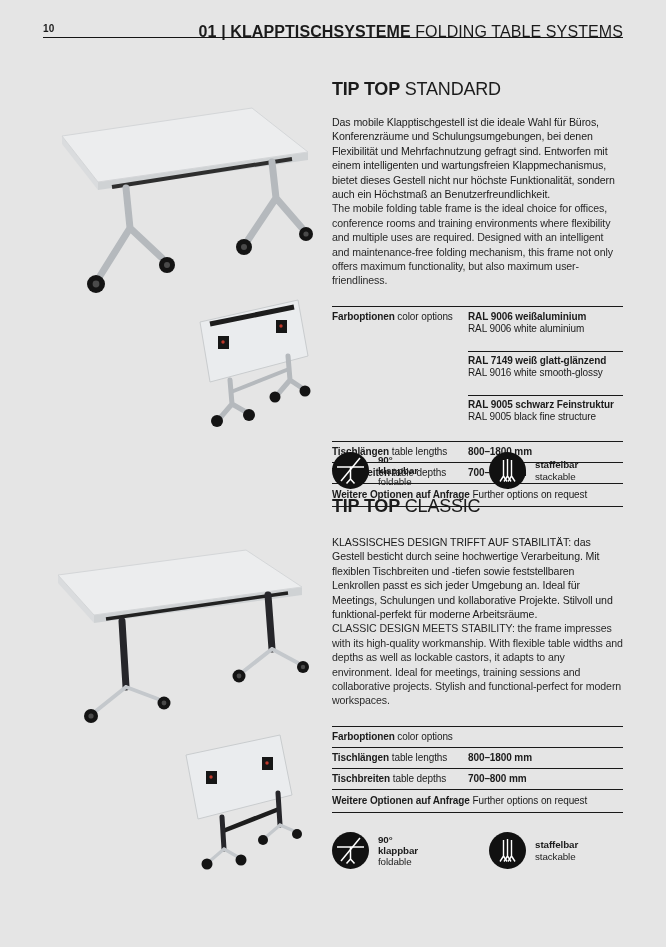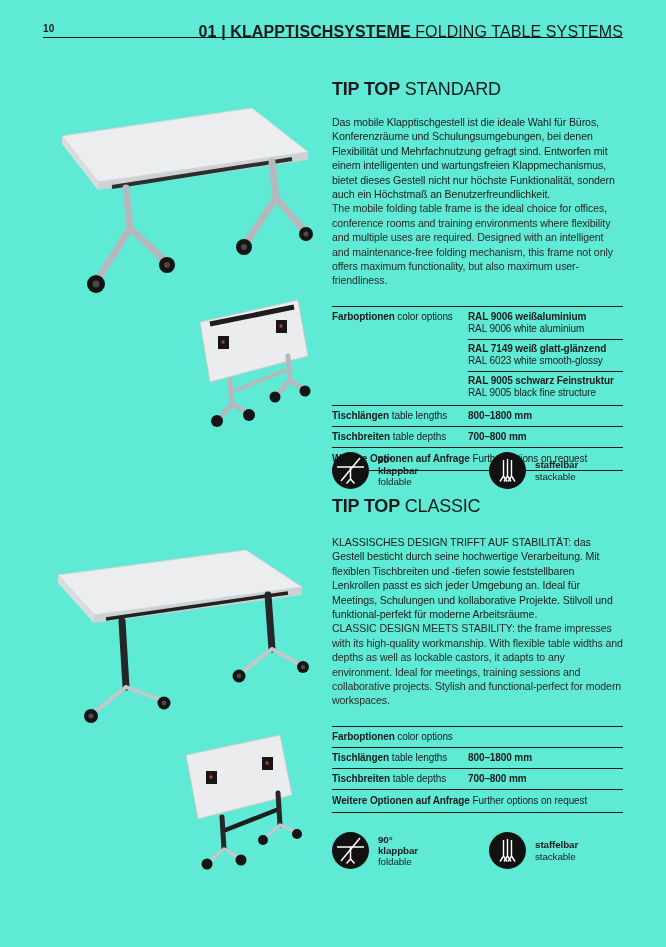--- a/index.html
+++ b/index.html
@@ -1,16 +1,16 @@
 <!DOCTYPE html>
 <html><head>
 <meta charset="utf-8">
 <style>
   html,body{margin:0;padding:0;background:#ffffff;}
-  .page{position:relative;width:666px;height:947px;background:#5eead4;overflow:hidden;
+  .page{position:relative;width:666px;height:947px;background:#e5e5e5;overflow:hidden;
         font-family:"Liberation Sans",sans-serif;color:#1b1b1b;}
   
   .pagenum{position:absolute;left:43px;top:23px;font-size:10px;font-weight:700;letter-spacing:.2px;}
   .header-right{position:absolute;right:43px;top:23px;font-size:16px;letter-spacing:.1px;white-space:nowrap;}
   .header-right b{font-weight:700;}
   .header-rule{position:absolute;left:43px;top:37px;width:580px;height:0;border-top:1.6px solid #141414;}
 
   
   .pimg{position:absolute;}
 
@@ -22,21 +22,21 @@
   .para .de,.para .en{display:block;}
   .para .en{color:#2a2a2a;}
 
   
   .spec{border-top:1.4px solid #191919;font-size:10px;line-height:11.9px;letter-spacing:-.1px;}
   .srow{display:flex;border-bottom:1.4px solid #191919;padding:4px 0 4px;}
   .slabel{width:136px;flex:none;}
   .slabel b,.fullrow b{font-weight:700;}
   .svalue{flex:1;}
   .svalue.vbold{font-weight:700;}
-  .group{padding:0 0 3px;}
+  .group{padding:0 0 15px;}
   .group + .group{border-top:1.1px solid #191919;padding-top:3px;margin-top:1px;}
   .g-de{font-weight:700;}
   .fullrow{display:block;padding:5px 0 5px;}
 
   
   .features{display:flex;align-items:center;gap:71px;}
   .feature{display:flex;align-items:center;gap:9px;}
   .ficon{width:37px;height:37px;flex:none;display:block;}
   .flabels{font-size:9.8px;line-height:11.3px;letter-spacing:-.1px;}
   .fb{font-weight:700;}
@@ -109,21 +109,21 @@
   <div class="spec rc" style="top:306px">
     <div class="srow">
       <div class="slabel"><b>Farboptionen</b><span> color options</span></div>
       <div class="svalue">
         <div class="group">
           <div class="g-de">RAL 9006 weißaluminium</div>
           <div class="g-en">RAL 9006 white aluminium</div>
         </div>
         <div class="group">
           <div class="g-de">RAL 7149 weiß glatt-glänzend</div>
-          <div class="g-en">RAL 6023 white smooth-glossy</div>
+          <div class="g-en">RAL 9016 white smooth-glossy</div>
         </div>
         <div class="group">
           <div class="g-de">RAL 9005 schwarz Feinstruktur</div>
           <div class="g-en">RAL 9005 black fine structure</div>
         </div>
       </div>
     </div>
     <div class="srow">
       <div class="slabel"><b>Tischlängen</b><span> table lengths</span></div>
       <div class="svalue vbold">800–1800 mm</div>

